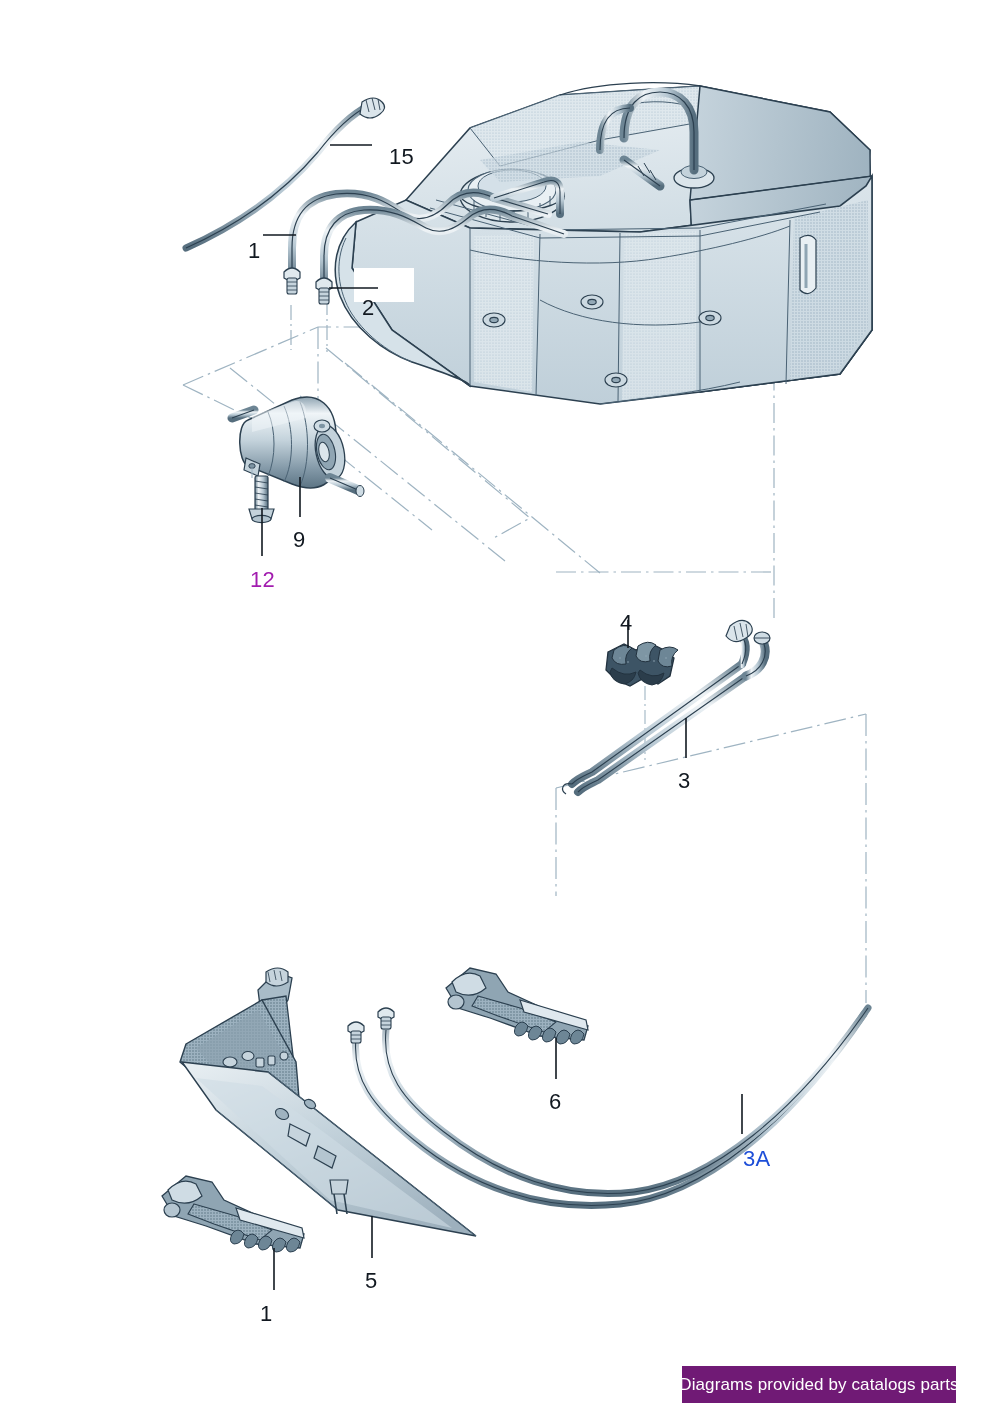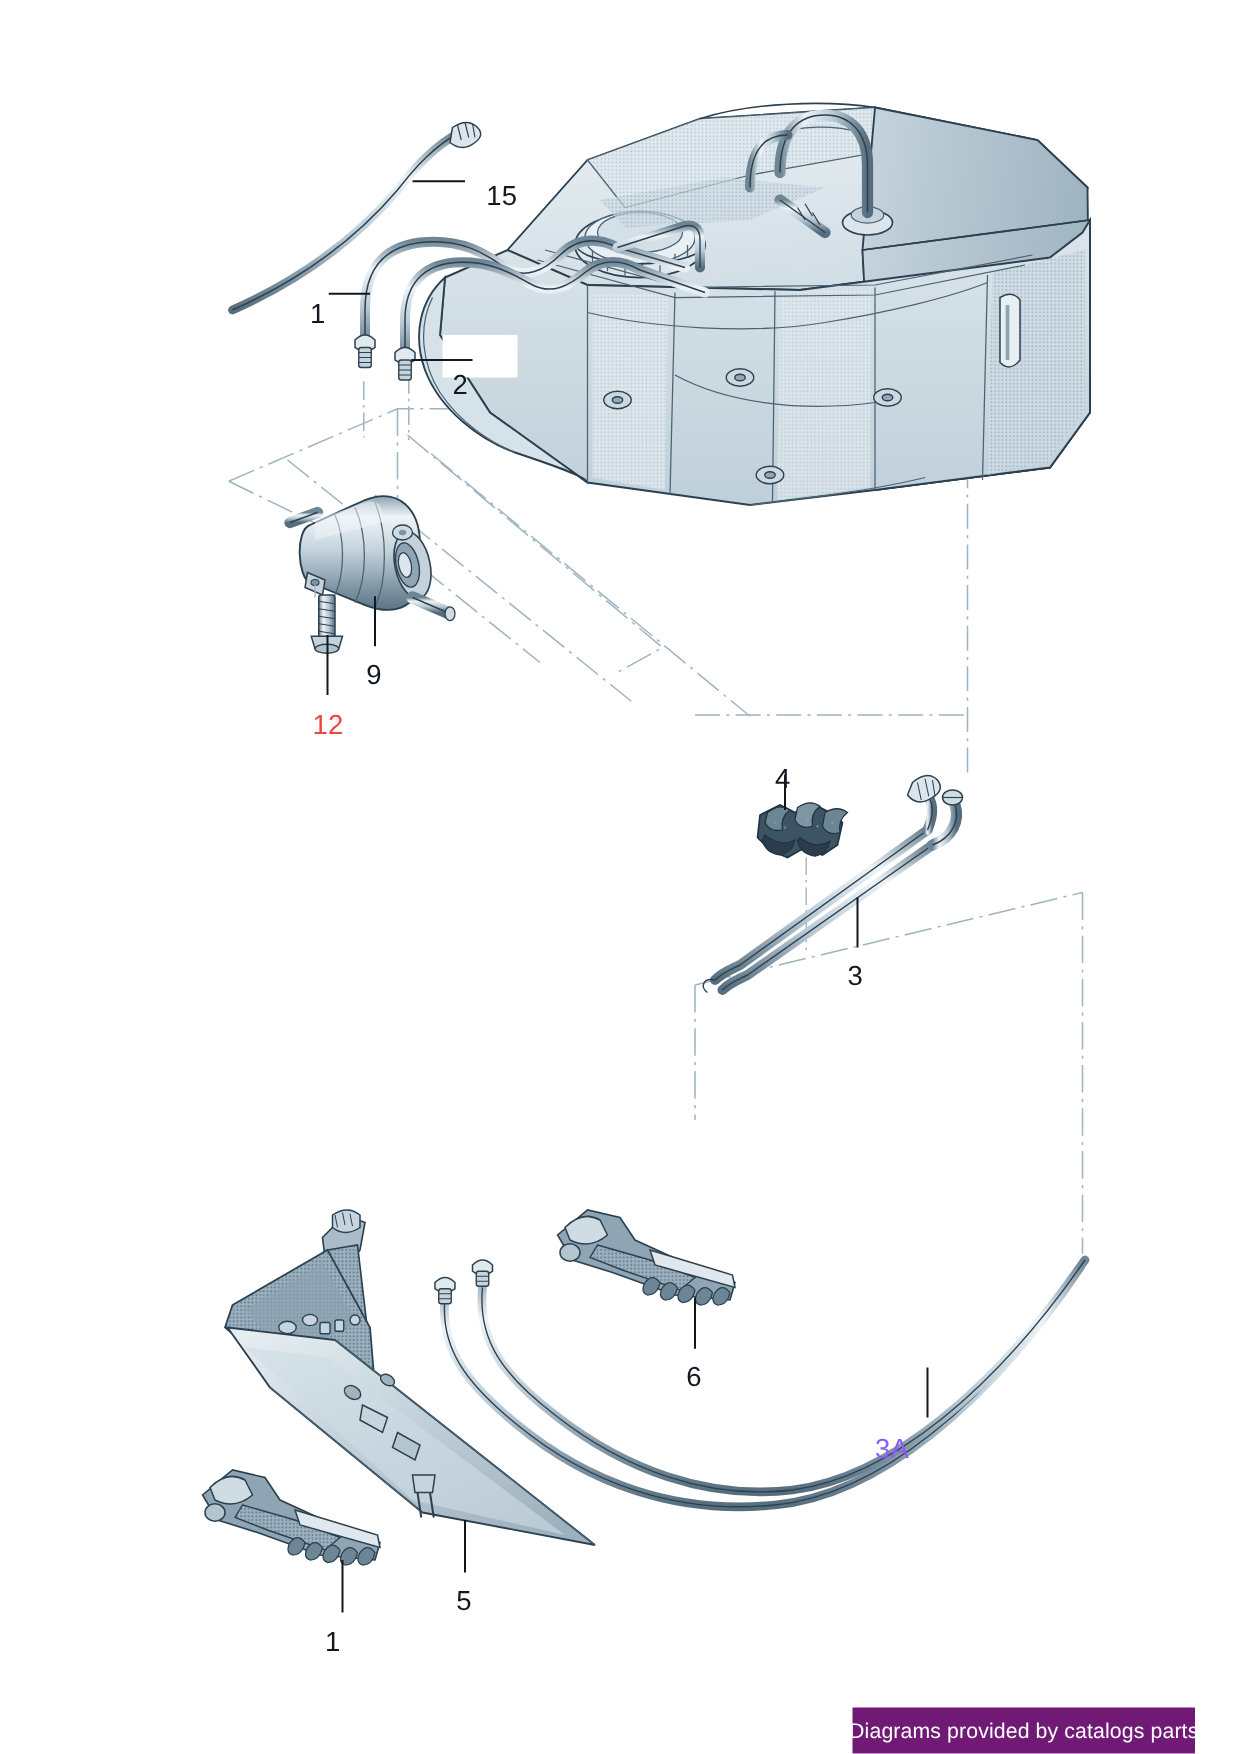--- a/index.html
+++ b/index.html
@@ -496,24 +496,24 @@
         <line x1="372" y1="1216" x2="372" y2="1258"></line>
         <line x1="274" y1="1248" x2="274" y2="1290"></line>
       </g>
   </svg>
 
   <div id="callout-layer">
       <span class="callout-label" style="left: 374px; top: 146px; color: rgb(17, 24, 32); margin-left: 15px;">15</span>
       <span class="callout-label" style="left: 248px; top: 240px; color: rgb(17, 24, 32);">1</span>
       <span class="callout-label" style="left: 362px; top: 297px; color: rgb(17, 24, 32);">2</span>
       <span class="callout-label" style="left: 293px; top: 529px; color: rgb(17, 24, 32);">9</span>
-      <span class="callout-label" style="left: 250px; top: 569px; color: #ef4444;">12</span>
+      <span class="callout-label" style="left: 250px; top: 569px; color: #a21caf;">12</span>
       <span class="callout-label" style="left: 620px; top: 612px; color: rgb(17, 24, 32);">4</span>
       <span class="callout-label" style="left: 678px; top: 770px; color: rgb(17, 24, 32);">3</span>
-      <span class="callout-label" style="left: 700px; top: 1148px; color: #8b5cf6;">3A</span>
+      <span class="callout-label" style="left: 743px; top: 1148px; color: #1d4ed8;">3A</span>
       <span class="callout-label" style="left: 549px; top: 1091px; color: rgb(17, 24, 32);">6</span>
       <span class="callout-label" style="left: 365px; top: 1270px; color: rgb(17, 24, 32);">5</span>
       <span class="callout-label" style="left: 260px; top: 1303px; color: rgb(17, 24, 32);">1</span>
     </div>
 
   <div id="footer-banner">
     <span class="footer-text">Diagrams provided by catalogs parts</span>
   </div>
 
 </div>

